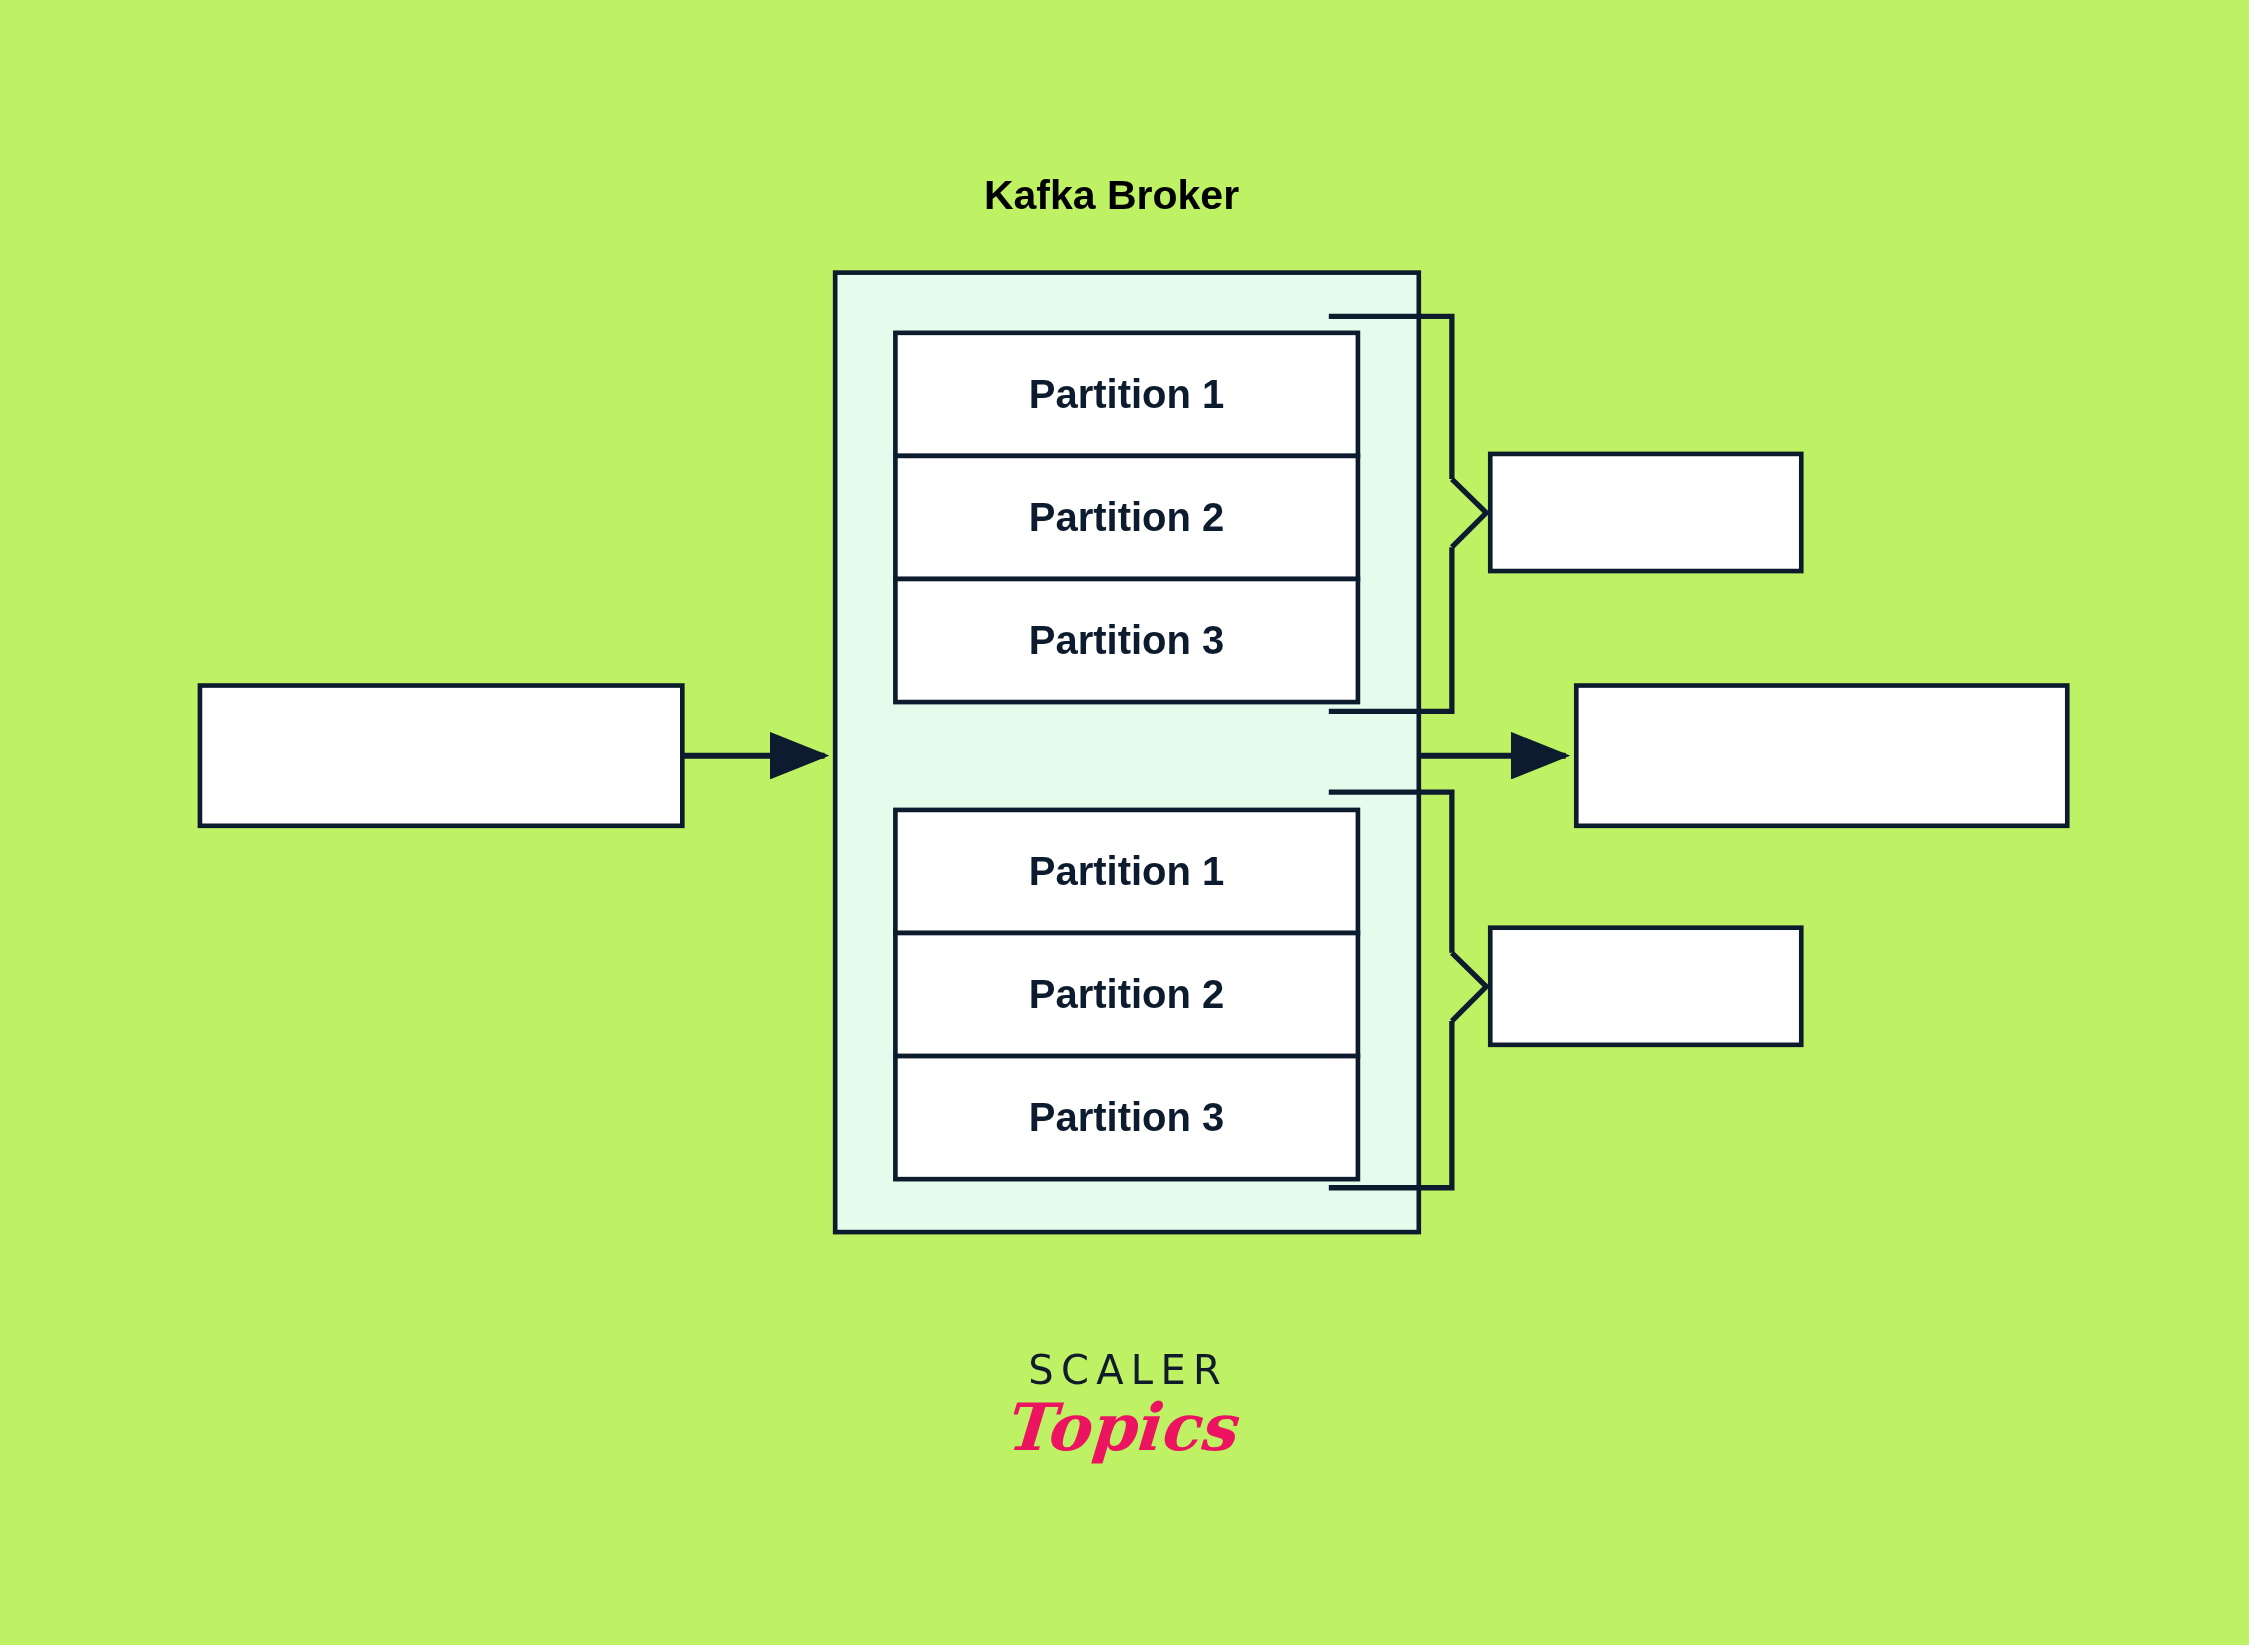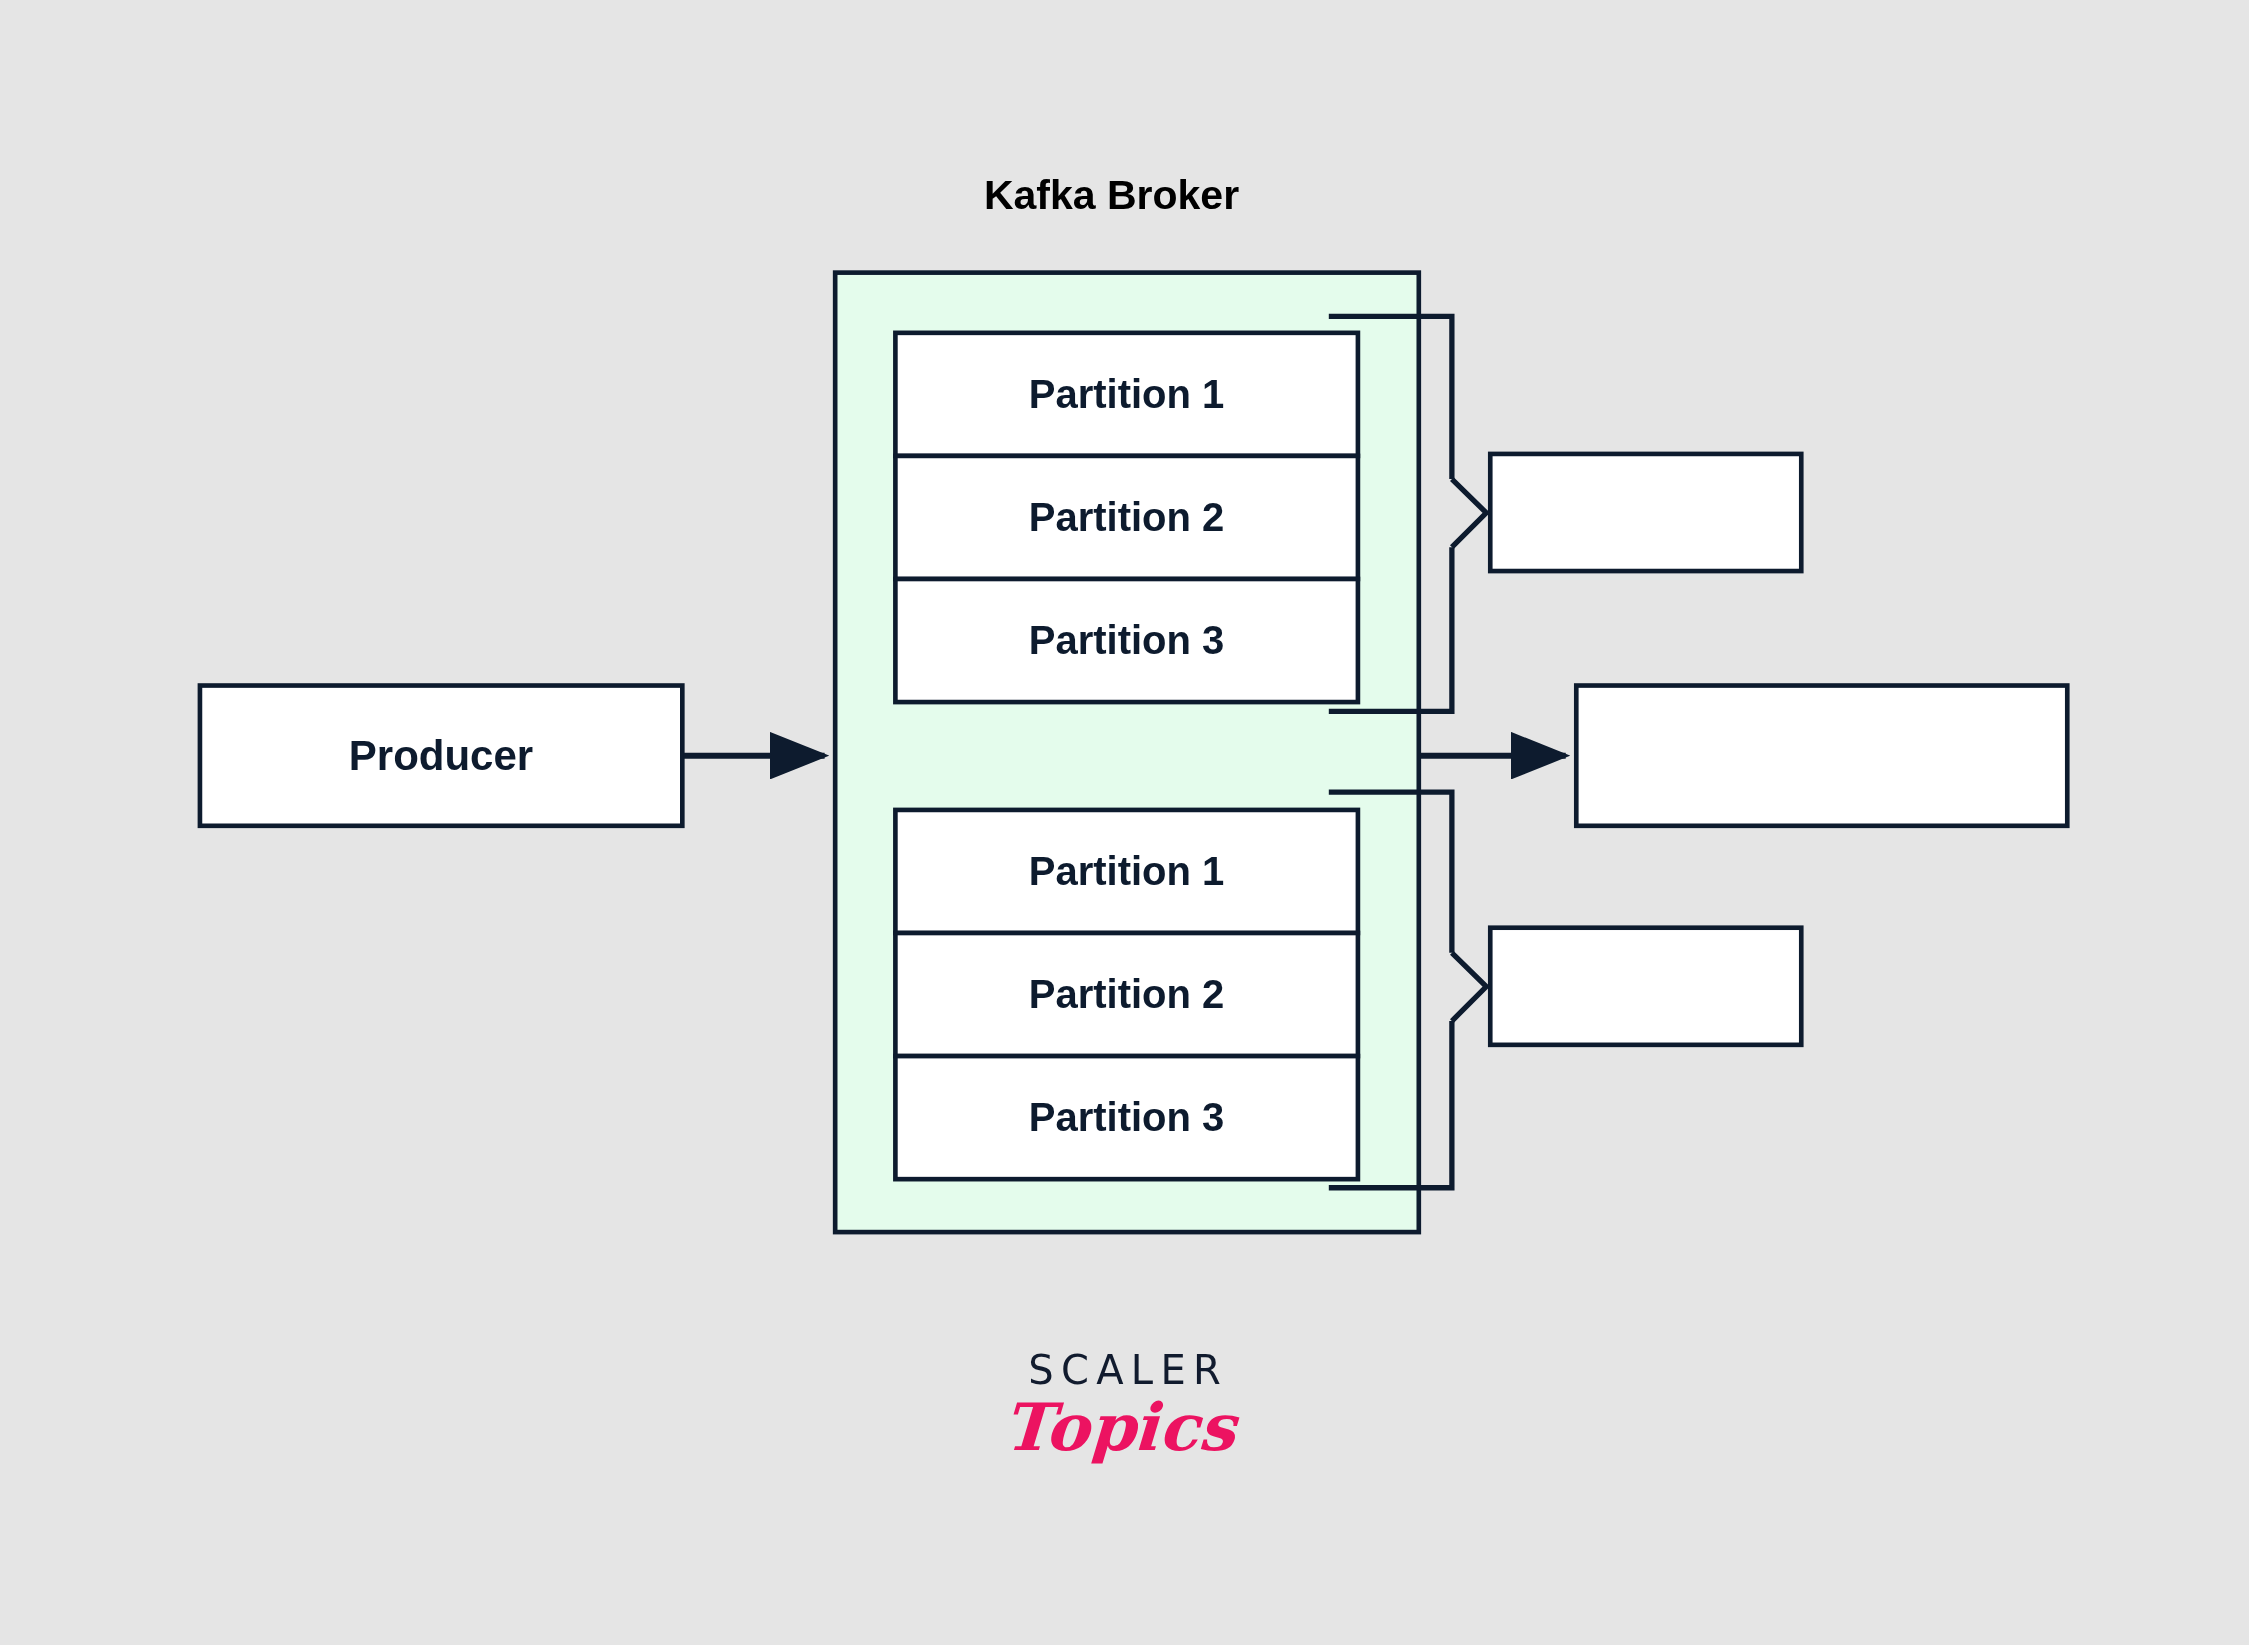--- a/index.html
+++ b/index.html
@@ -10,21 +10,21 @@
   body {
     font-family: "Liberation Sans", sans-serif;
     width: 2250px;
     height: 1645px;
     overflow: hidden;
   }
   #stage {
     position: relative;
     width: 2250px;
     height: 1645px;
-    background: #e5e5e5;
+    background: #bef264;
   }
   #diagram-svg {
     position: absolute;
     left: 0;
     top: 0;
     width: 2250px;
     height: 1645px;
   }
 
   
@@ -139,21 +139,20 @@
   <div id="broker-title" class="lbl">Kafka Broker</div>
 
   <div class="lbl partition-label" style="left:895px; top:333px; width:463px; height:123px;">Partition 1</div>
   <div class="lbl partition-label" style="left:895px; top:456px; width:463px; height:123px;">Partition 2</div>
   <div class="lbl partition-label" style="left:895px; top:579px; width:463px; height:123px;">Partition 3</div>
 
   <div class="lbl partition-label" style="left:895px; top:810px; width:463px; height:123px;">Partition 1</div>
   <div class="lbl partition-label" style="left:895px; top:933px; width:463px; height:123px;">Partition 2</div>
   <div class="lbl partition-label" style="left:895px; top:1056px; width:463px; height:123px;">Partition 3</div>
 
-  <div class="lbl node-label" style="left:200px; top:686px; width:482px; height:140px;">Producer</div>
 
 
 
 
   <div id="logo">
     <span id="logo-scaler">SCALER</span>
     <span id="logo-topics">Topics</span>
   </div>
 
 </div>

